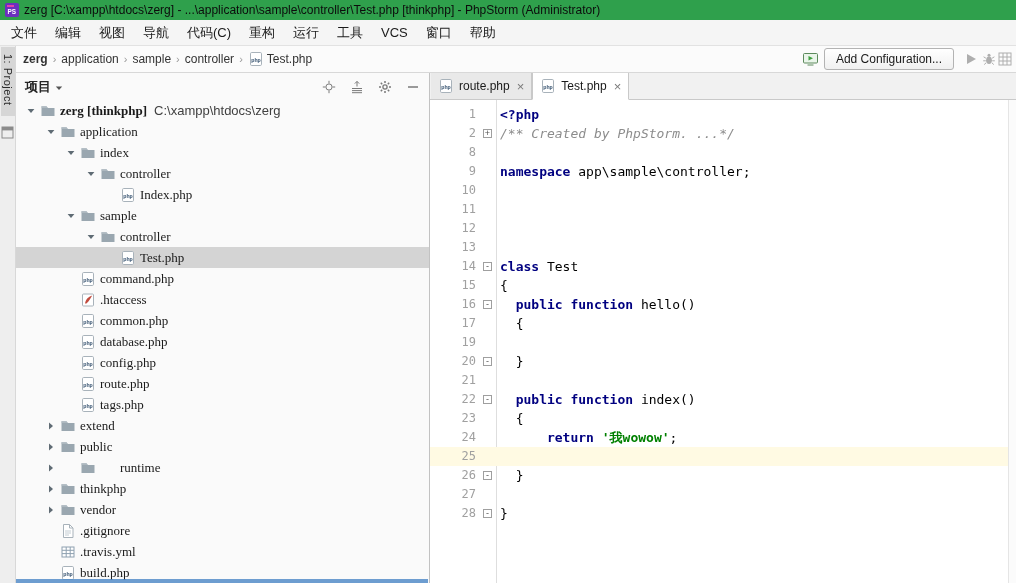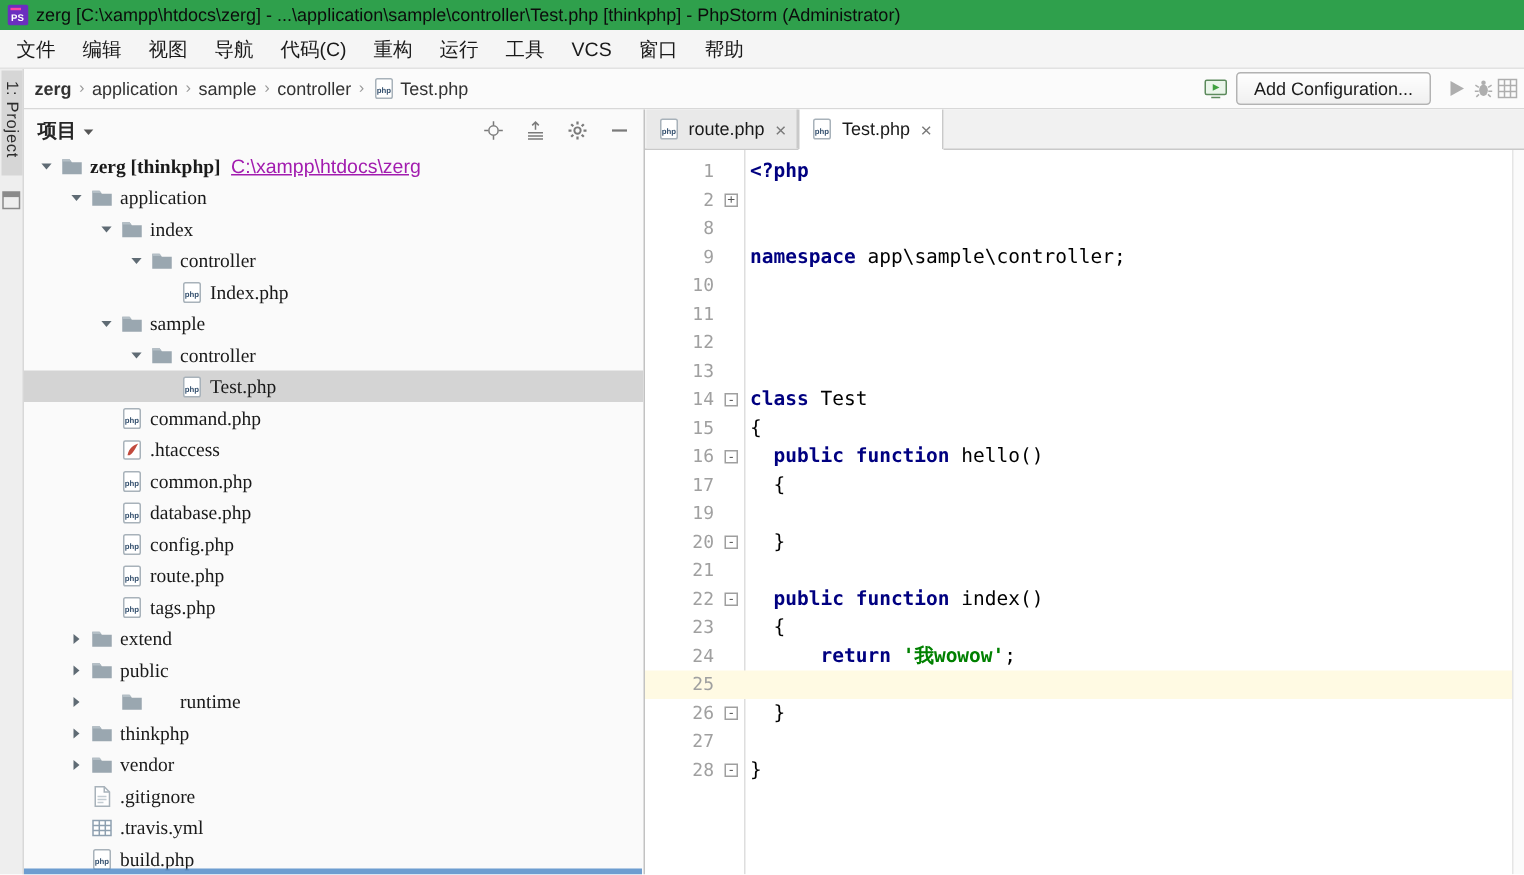--- a/index.html
+++ b/index.html
@@ -45,21 +45,21 @@
   .ph-arrow { margin-top:2px; }
   .ph-spacer { flex:1; }
   .hicon { width:16px; height:16px; display:inline-flex; align-items:center; justify-content:center; margin-left:8px; }
   .tree { flex:1; overflow:hidden; font-size:13px; }
   .trow { height:21px; display:flex; align-items:center; white-space:nowrap; cursor:default; }
   .trow.selected { background:#d4d4d4; }
   .tchev { width:17px; height:16px; flex:0 0 auto; display:inline-flex; align-items:center; justify-content:center; }
   .trow .icon { width:17px; height:16px; flex:0 0 auto; display:inline-flex; align-items:center; justify-content:center; }
   .tlabel { margin-left:4px; color:#1a1a1a;font-family:Liberation Serif, serif; }
   .tlabel.bold { font-weight:bold; }
-  .tsuffix { margin-left:7px; color:#a21caf;text-decoration:underline; }
+  .tsuffix { margin-left:7px; color:#404040; }
   .project-hsb { position:absolute; left:0; right:1px; bottom:0; height:4px; background:#538cc8; opacity:.85; }
 
   
   .editor-col { flex:1; display:flex; flex-direction:column; min-width:0; background:#fff; }
   .tabbar { height:27px; flex:0 0 auto; background:#f1f1f1; border-bottom:1px solid #c9c9c9; display:flex; align-items:stretch; padding-left:1px; }
   .tab { display:flex; align-items:center; gap:5px; padding:0 7px; font-size:12px; color:#1a1a1a; background:#e9e9e9; border-right:1px solid #c9c9c9; cursor:default; }
   .tab.active { background:#ffffff; border-left:1px solid #c9c9c9; margin-bottom:-1px; border-bottom:1px solid #ffffff; }
   .tab .icon { width:16px; height:16px; display:inline-flex; }
   .tab-close { color:#7a7a7a; font-size:13px; margin-left:2px; }
 
@@ -521,21 +521,21 @@
                     <text x="8" y="11" font-size="5.2" font-weight="bold" text-anchor="middle" fill="#34506e" font-family="sans-serif">php</text>
                   </svg>
                 </span>
                 <span>Test.php</span>
                 <span class="tab-close">×</span>
               </div>
             </div>
           <div class="editor">
             <div class="code-scroll">
                 <div class="cline"><span class="ln">1</span><span class="foldcol"></span><span class="ctext"><span class="s-tag">&lt;?php</span></span></div>
-                <div class="cline"><span class="ln">2</span><span class="foldcol"><span class="fold-box">+</span></span></div>
+                <div class="cline"><span class="ln">2</span><span class="foldcol"><span class="fold-box">+</span></span><span class="ctext"><span class="s-cmt">/** Created by PhpStorm. ...*/</span></span></div>
                 <div class="cline"><span class="ln">8</span><span class="foldcol"></span><span class="ctext"></span></div>
                 <div class="cline"><span class="ln">9</span><span class="foldcol"></span><span class="ctext"><span class="s-kw">namespace</span><span class="s-txt"> app\sample\controller;</span></span></div>
                 <div class="cline"><span class="ln">10</span><span class="foldcol"></span><span class="ctext"></span></div>
                 <div class="cline"><span class="ln">11</span><span class="foldcol"></span><span class="ctext"></span></div>
                 <div class="cline"><span class="ln">12</span><span class="foldcol"></span><span class="ctext"></span></div>
                 <div class="cline"><span class="ln">13</span><span class="foldcol"></span><span class="ctext"></span></div>
                 <div class="cline"><span class="ln">14</span><span class="foldcol"><span class="fold-box">-</span></span><span class="ctext"><span class="s-kw">class</span><span class="s-txt"> Test</span></span></div>
                 <div class="cline"><span class="ln">15</span><span class="foldcol"></span><span class="ctext"><span class="s-txt">{</span></span></div>
                 <div class="cline"><span class="ln">16</span><span class="foldcol"><span class="fold-box">-</span></span><span class="ctext"><span class="s-txt">  </span><span class="s-kw">public function</span><span class="s-txt"> hello()</span></span></div>
                 <div class="cline"><span class="ln">17</span><span class="foldcol"></span><span class="ctext"><span class="s-txt">  {</span></span></div>

